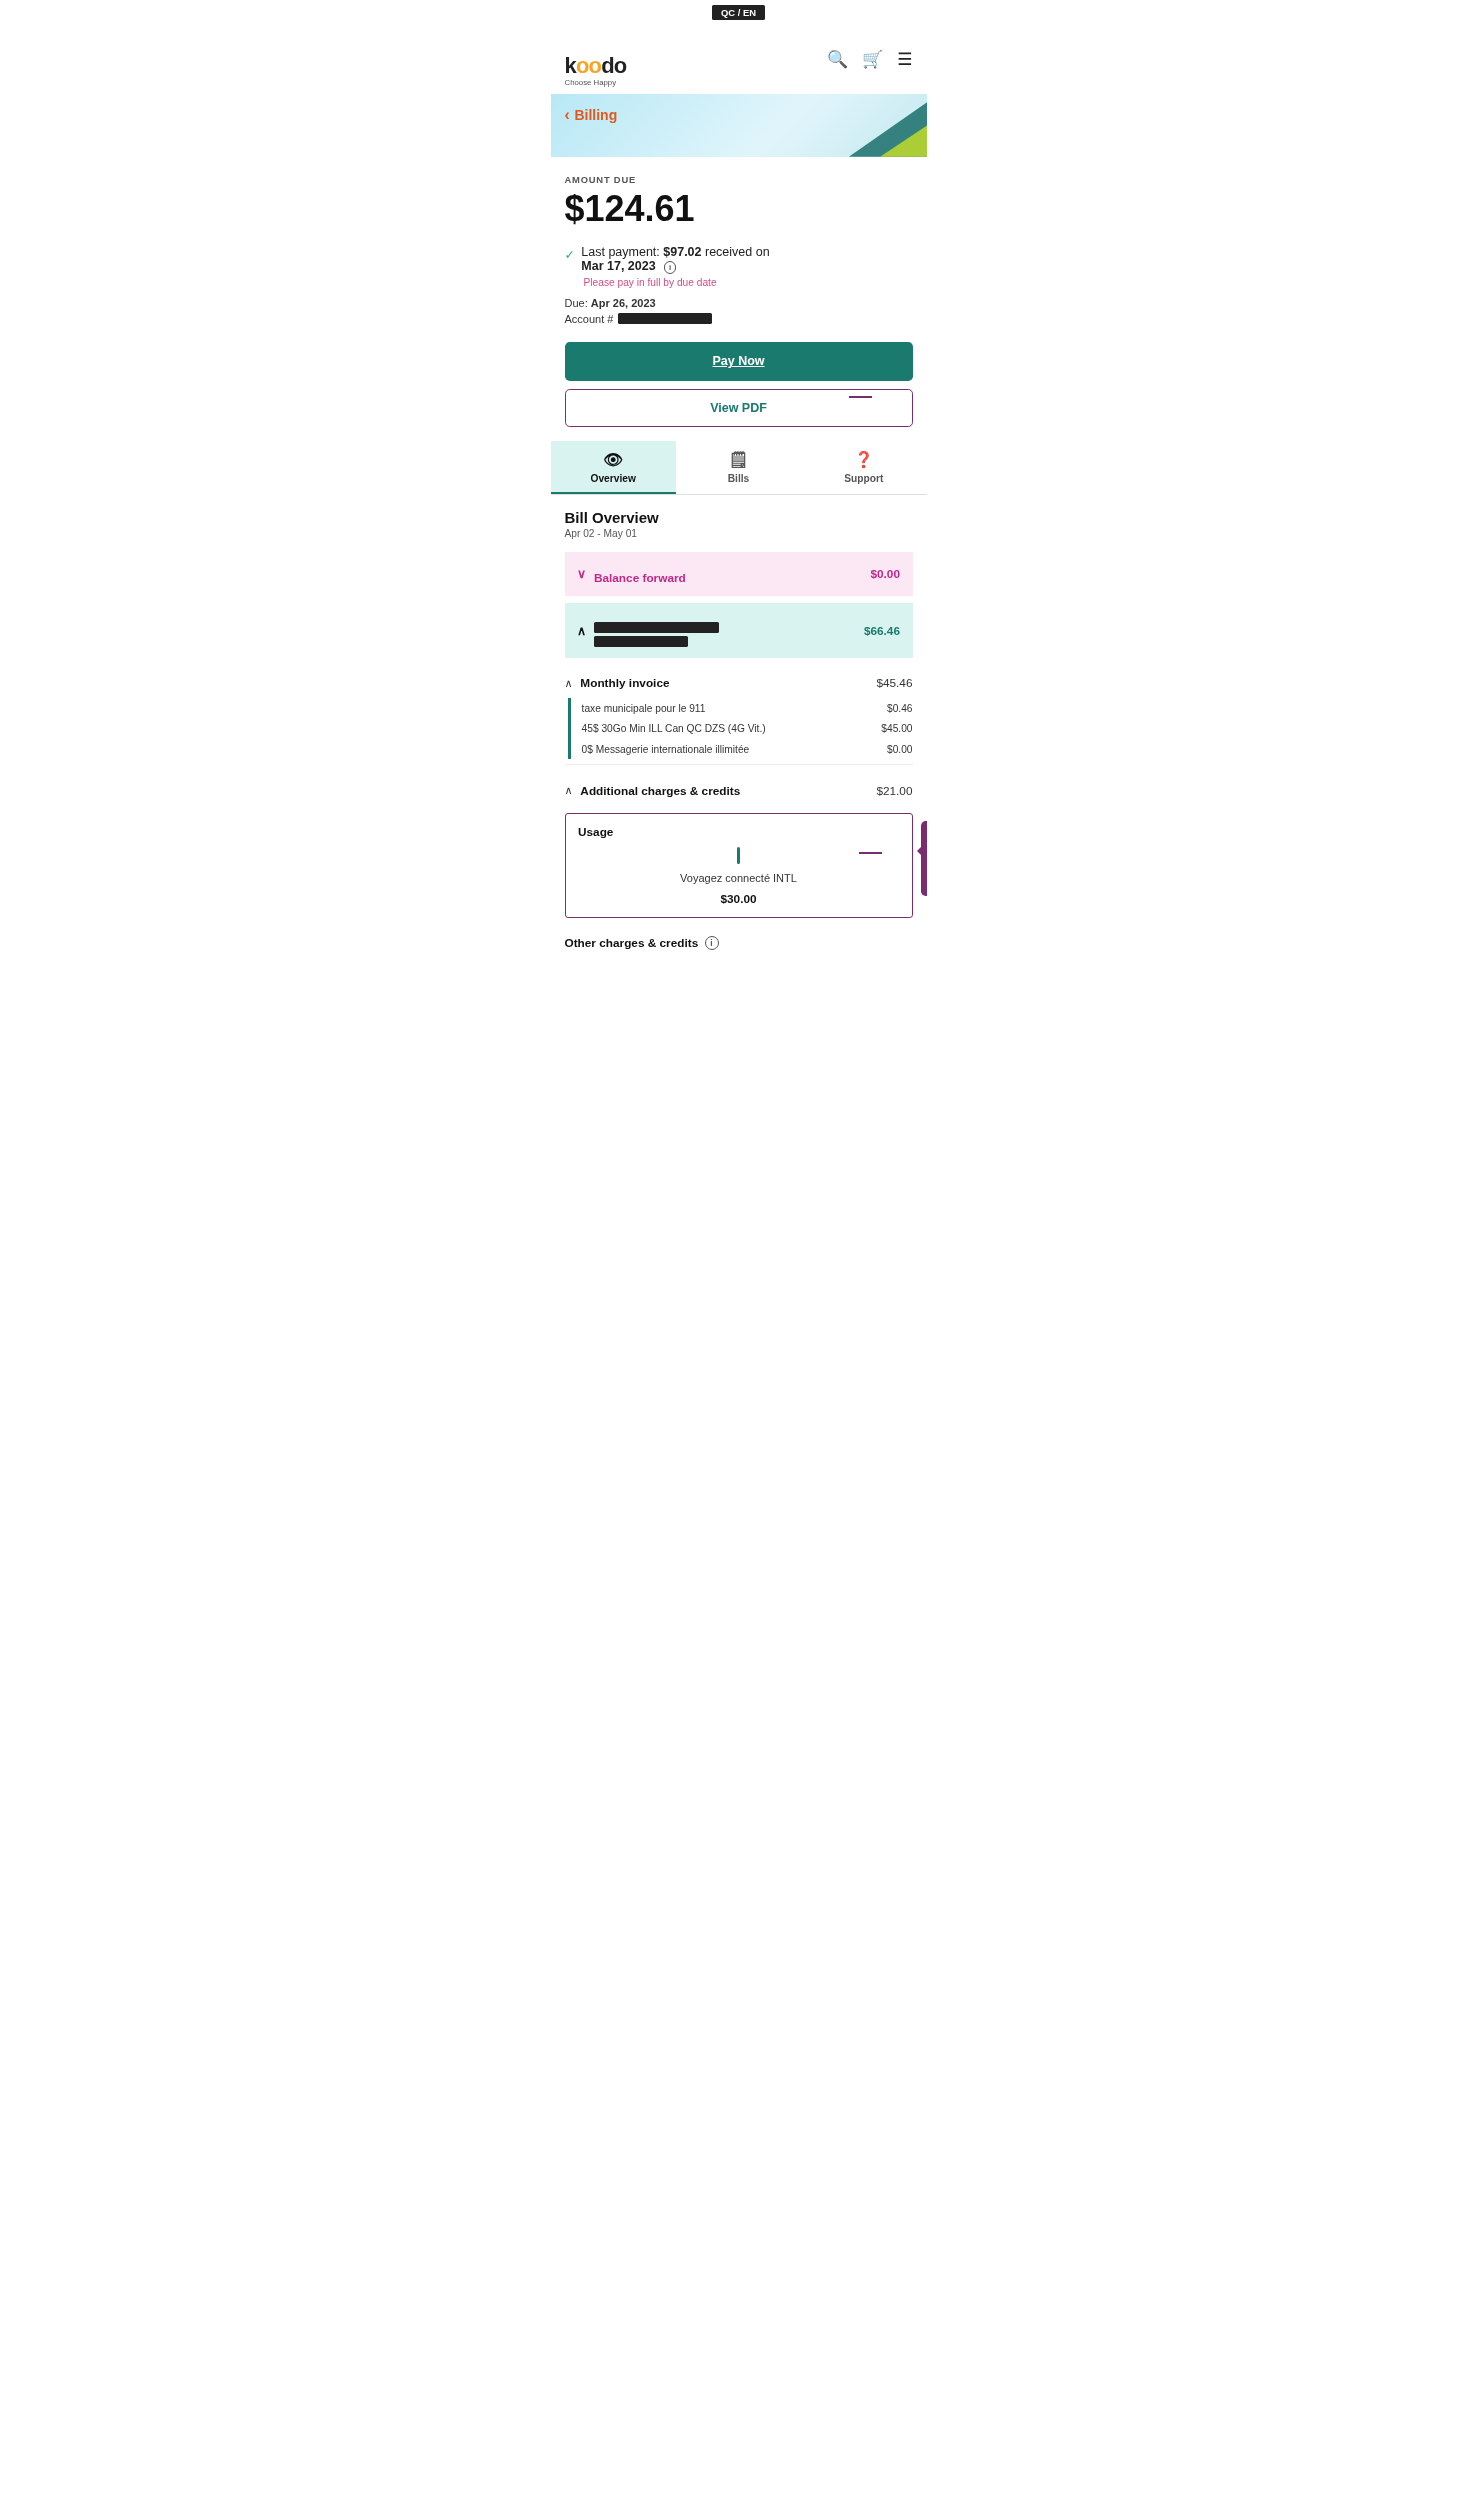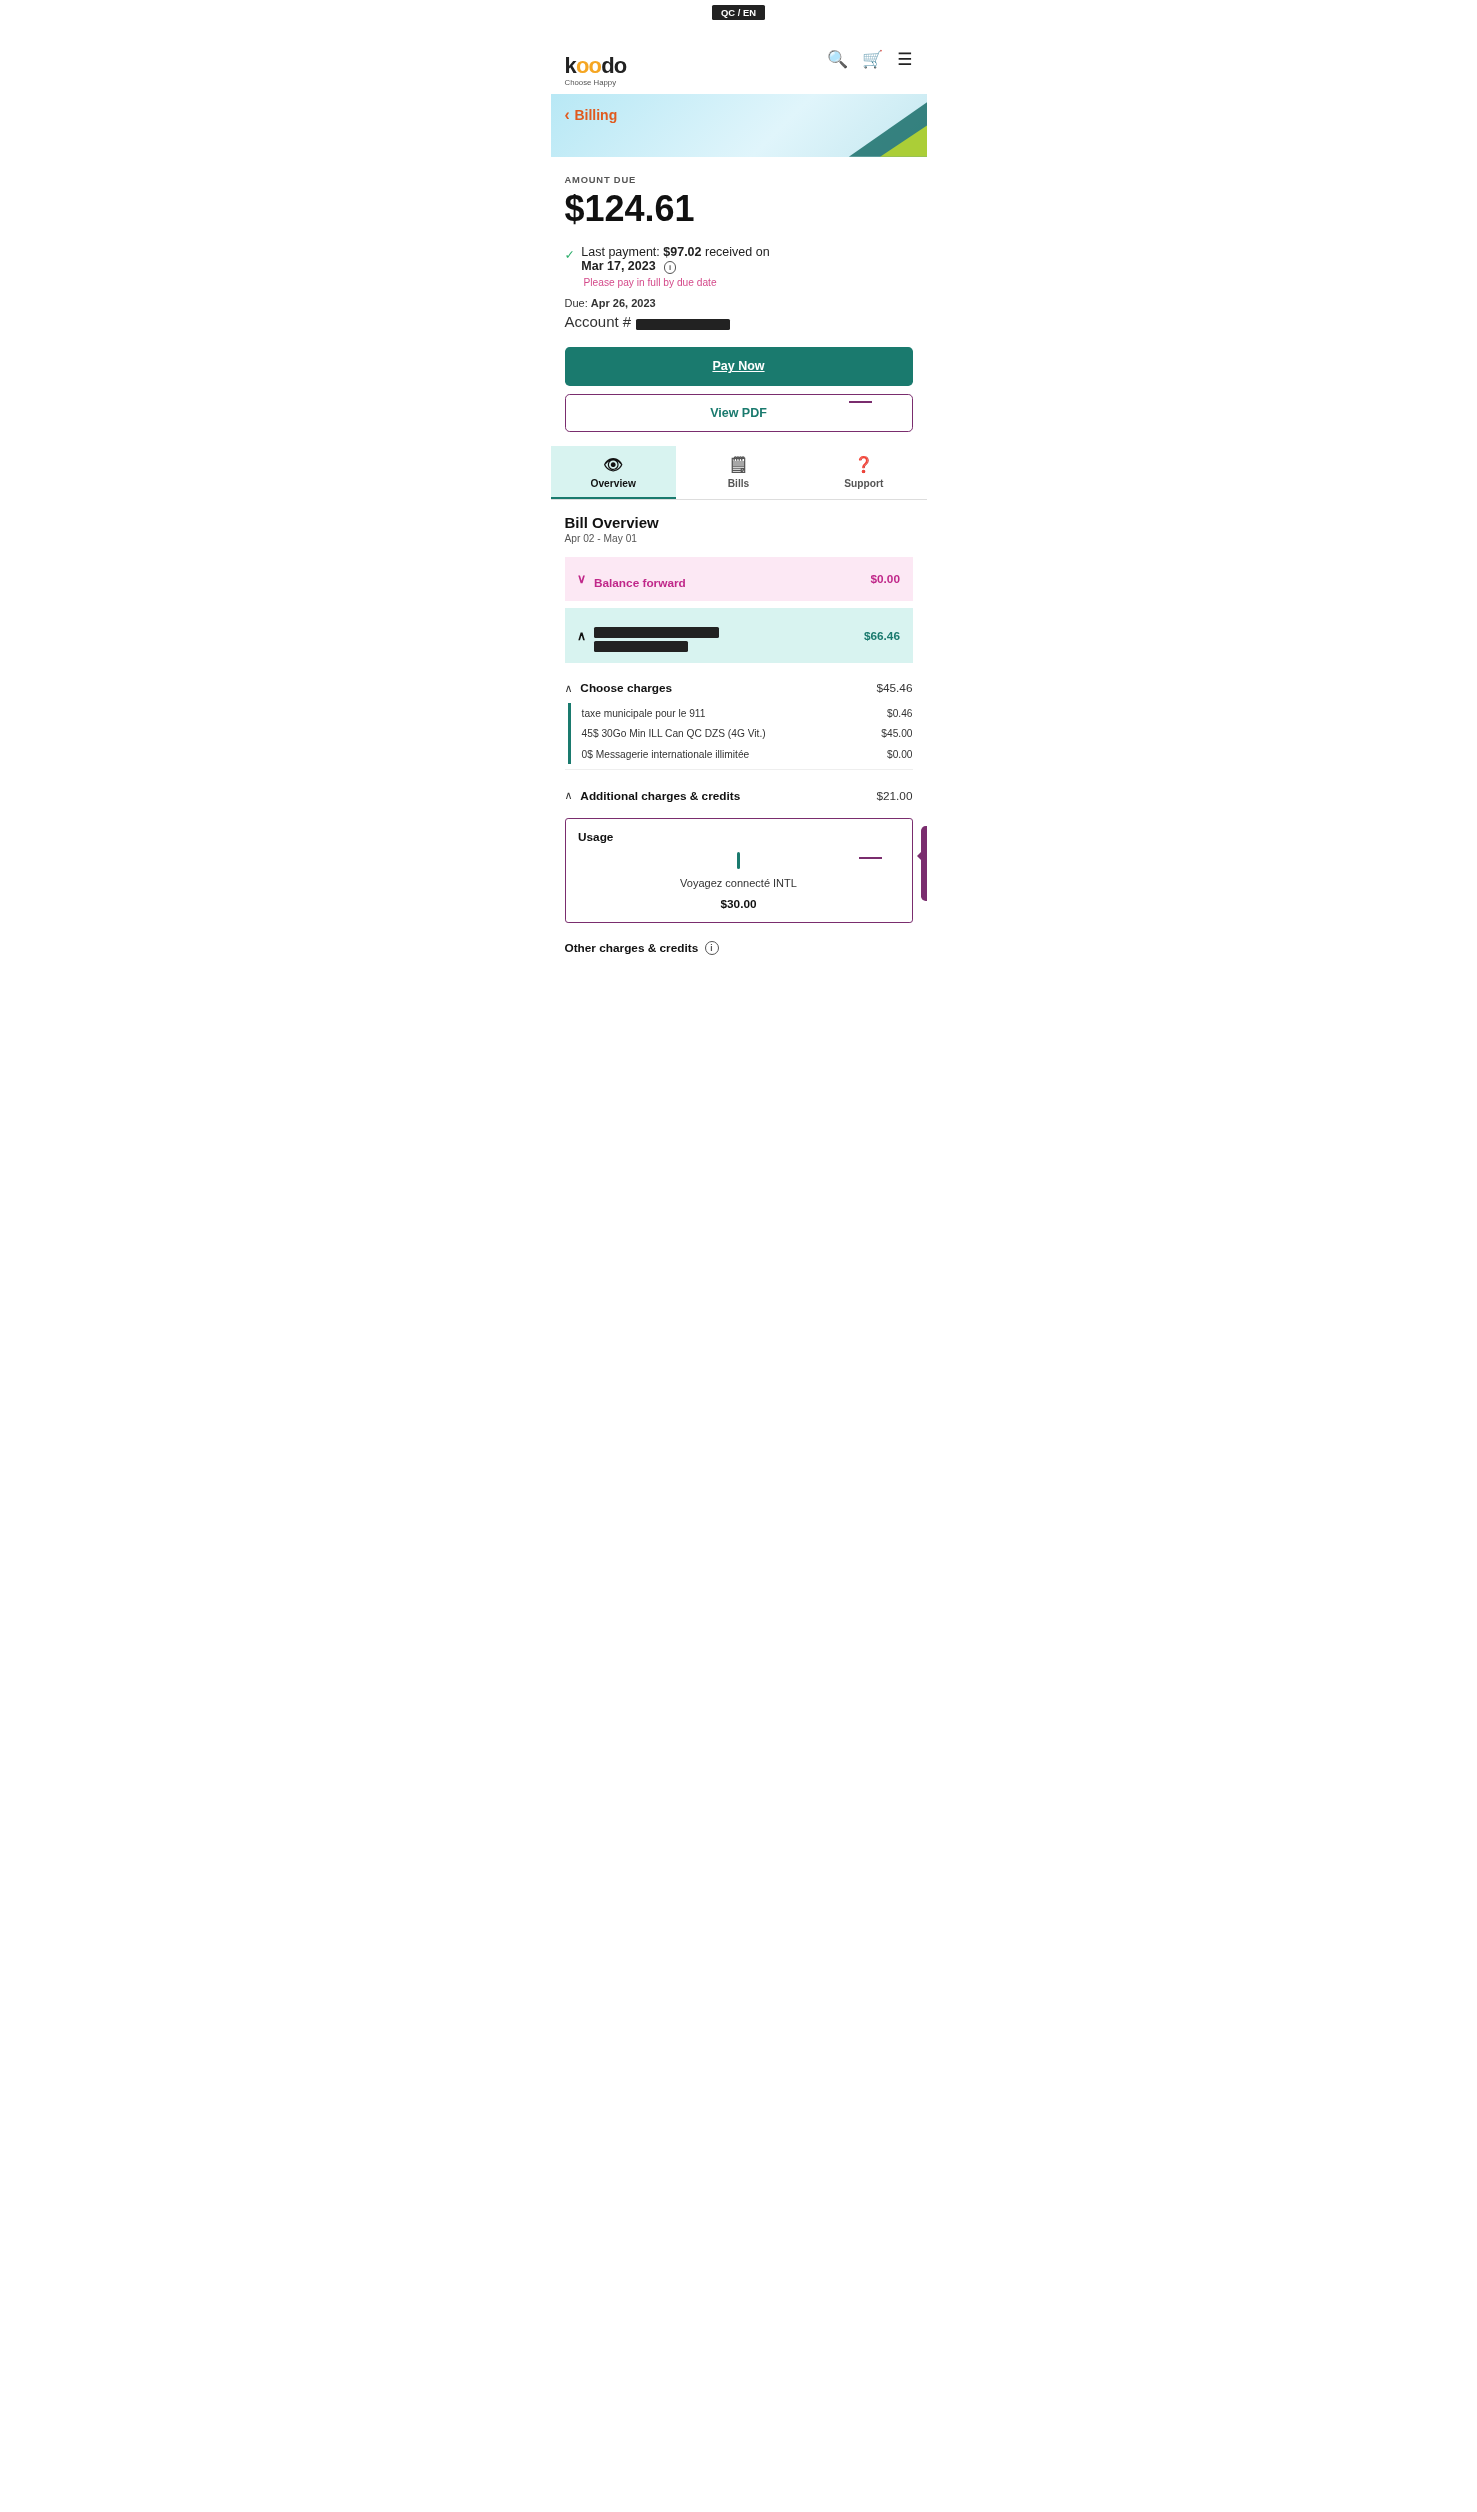--- a/index.html
+++ b/index.html
@@ -96,21 +96,21 @@
     .last-payment-row {
       display: flex;
       align-items: flex-start;
       gap: 6.3px;
       margin-bottom: 3.1px;
     }
     .check-icon { color: #2aad6a; font-size: 12.5px; margin-top: 1.6px; }
     .pay-full-notice { color: #d44a8a; font-size: 10.2px; margin-top: 1.6px; margin-left: 19px; }
     .due-row { font-size: 11px; color: #333; margin-top: 7.8px; }
     .due-row strong { font-weight: 700; }
-    .account-row { font-size: 15px; color: #333; margin-top: 3.1px; display: flex; align-items: flex-end; gap: 4.7px; }
+    .account-row { font-size: 11px; color: #333; margin-top: 3.1px; display: flex; align-items: flex-start; gap: 4.7px; }
     .redacted-bar {
       display: inline-block;
       background: #222;
       width: 94px;
       height: 11px;
       border-radius: 1.6px;
       vertical-align: middle;
     }
 
     
@@ -500,21 +500,21 @@
     <span class="accordion-amount teal">$66.46</span>
   </div>
 </div>
 
 <div class="charges-section">
 
   <div class="charges-group">
     <div class="charges-group-header">
       <div class="charges-group-header-left">
         <span class="charges-group-chevron">∧</span>
-        <span class="charges-group-title">Choose charges</span>
+        <span class="charges-group-title">Monthly invoice</span>
       </div>
       <span class="charges-group-amount">$45.46</span>
     </div>
     <div class="line-items">
       <div class="line-item">
         <span class="line-item-label">taxe municipale pour le 911</span>
         <span class="line-item-amount">$0.46</span>
       </div>
       <div class="line-item">
         <span class="line-item-label">45$ 30Go Min ILL Can QC DZS (4G Vit.)</span>

